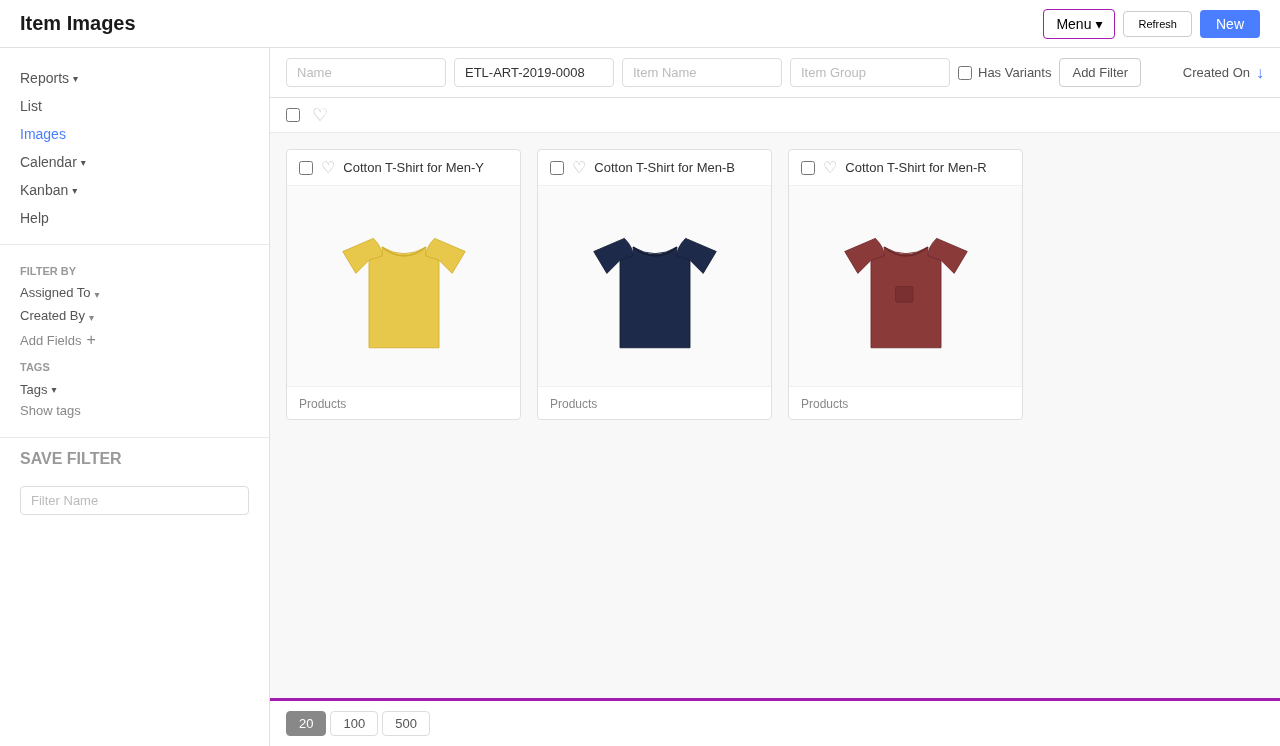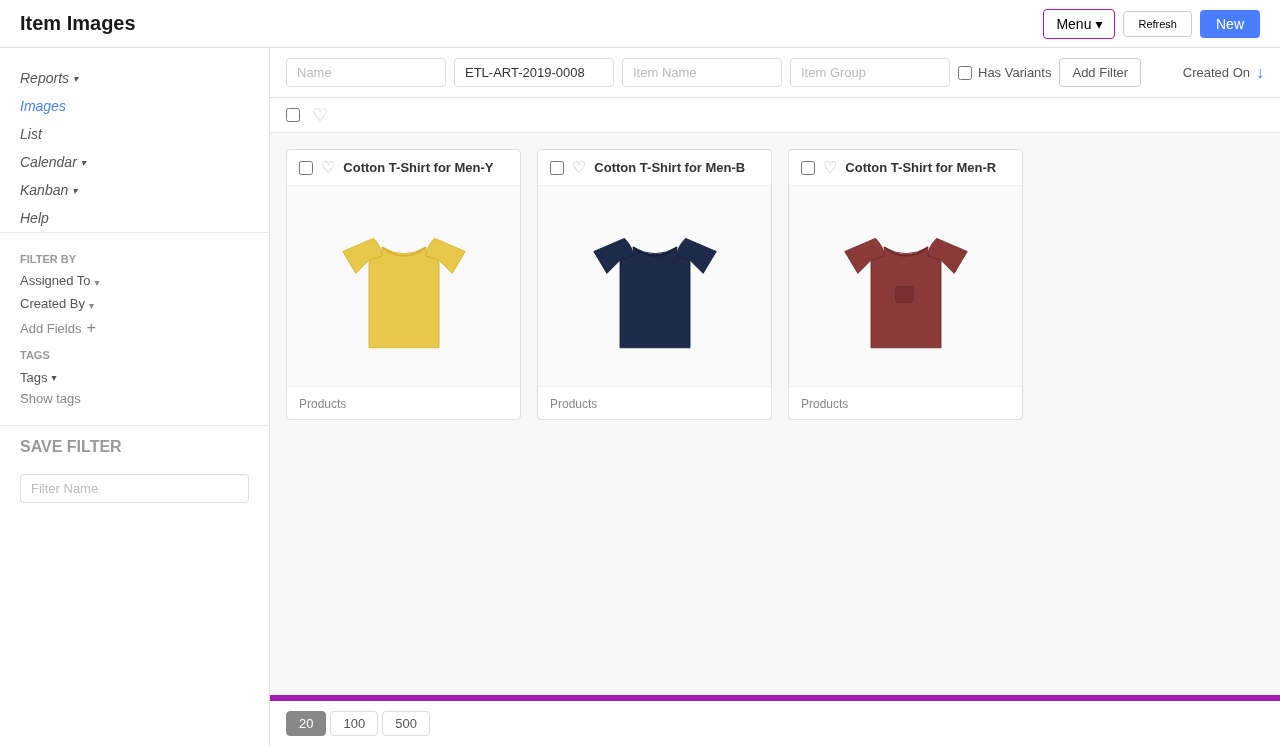--- a/index.html
+++ b/index.html
@@ -27,21 +27,21 @@
     }
 
     
     .layout { display: flex; height: calc(100vh - 48px); }
 
     
     .sidebar {
       width: 270px; background: #fff; border-right: 1px solid #e0e0e0;
       padding: 16px 0; overflow-y: auto; flex-shrink: 0;
     }
-    .sidebar-nav { border-bottom: 1px solid #e9e9e9; margin-bottom: 12px; font-style: italic; }
+    .sidebar-nav { border-bottom: 1px solid #e9e9e9; padding-bottom: 12px; margin-bottom: 12px; }
     .sidebar-nav-item {
       display: flex; align-items: center; padding: 6px 20px;
       cursor: pointer; color: #555; font-size: 14px;
     }
     .sidebar-nav-item.active { color: #4a7eff; }
     .sidebar-nav-item .caret { margin-left: 4px; font-size: 10px; }
     .sidebar-section-label {
       font-size: 11px; font-weight: 600; color: #999; text-transform: uppercase;
       padding: 8px 20px 4px;
     }
@@ -110,31 +110,31 @@
     .item-card {
       background: #fff; border: 1px solid #e0e0e0; border-radius: 4px;
       width: 235px; overflow: hidden; display: flex; flex-direction: column;
     }
     .card-header {
       display: flex; align-items: center; padding: 8px 12px; gap: 8px;
       border-bottom: 1px solid #f0f0f0;
     }
     .card-checkbox { cursor: pointer; }
     .card-heart { color: #bbb; font-size: 16px; cursor: pointer; }
-    .card-title { font-size: 13px; font-weight: 700; color: #333; flex: 1; overflow: hidden; text-overflow: ellipsis; white-space: nowrap; }
+    .card-title { font-size: 13px; font-weight: 400; color: #333; flex: 1; overflow: hidden; text-overflow: ellipsis; white-space: nowrap; }
     .card-image-area {
       display: flex; align-items: center; justify-content: center;
       padding: 12px; height: 200px; background: #fafafa;
     }
     .card-footer { padding: 8px 12px; border-top: 1px solid #f0f0f0; }
     .card-category { font-size: 12px; color: #888; }
 
     
     .pagination {
-      background: #fff; border-top: 6px solid #a21caf;
+      background: #fff; border-top: 3px solid #a21caf;
       padding: 10px 16px; display: flex; align-items: center; gap: 4px;
     }
     .page-btn {
       border: 1px solid #ddd; border-radius: 4px; padding: 4px 12px;
       font-size: 13px; cursor: pointer; background: #fff; color: #555;
     }
     .page-btn.active { background: #888; color: #fff; border-color: #888; }
 
     
     input[type="checkbox"] { cursor: pointer; width: 14px; height: 14px; }
@@ -155,25 +155,25 @@
 </div>
 
 <div class="layout">
 
   <div class="sidebar">
     <div class="sidebar-nav">
       <div class="sidebar-nav-item">
         <span>Reports</span>
         <span class="caret">▾</span>
       </div>
+      <div class="sidebar-nav-item">
+        <span>List</span>
+      </div>
       <div class="sidebar-nav-item active">
         <span>Images</span>
-      </div>
-      <div class="sidebar-nav-item">
-        <span>List</span>
       </div>
       <div class="sidebar-nav-item">
         <span>Calendar</span>
         <span class="caret">▾</span>
       </div>
       <div class="sidebar-nav-item">
         <span>Kanban</span>
         <span class="caret">▾</span>
       </div>
       <div class="sidebar-nav-item">

